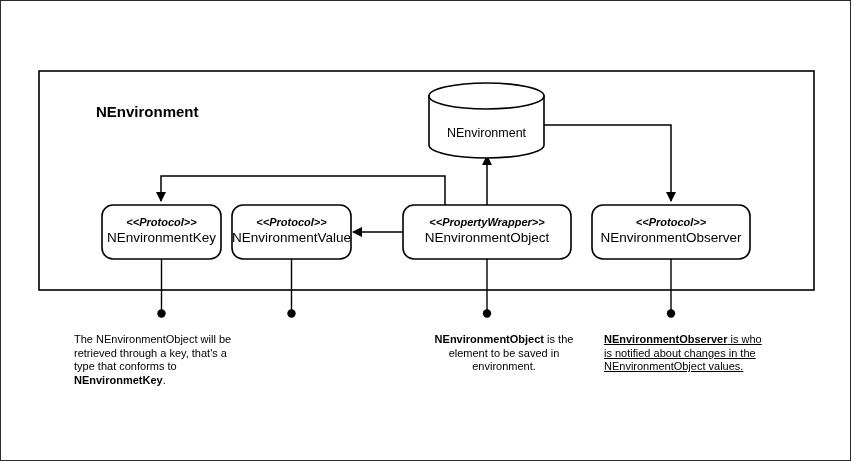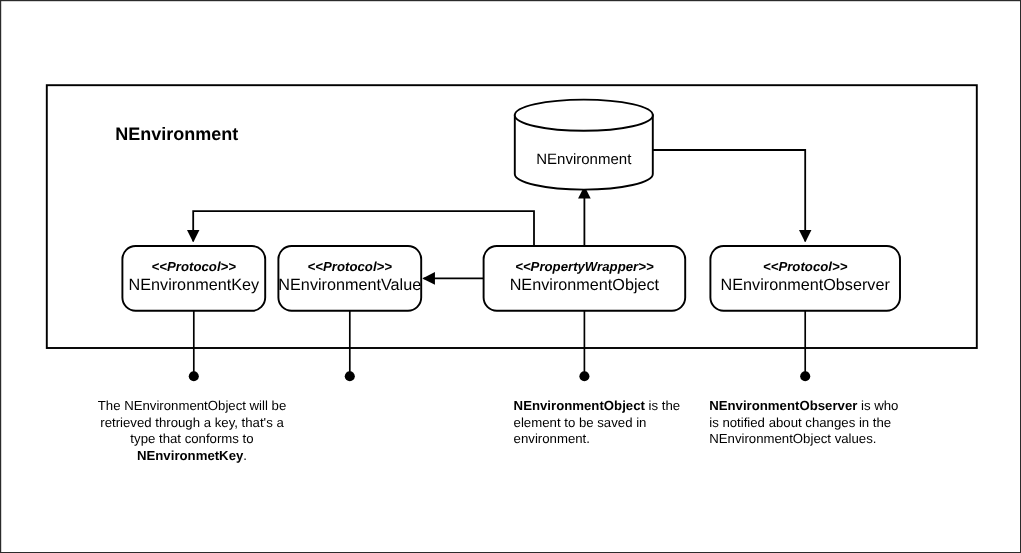--- a/index.html
+++ b/index.html
@@ -77,24 +77,24 @@
     position: absolute;
     font-family: "Liberation Sans", sans-serif;
     font-size: 11px;
     line-height: 13.6px;
     color: #000000;
     white-space: normal;
   }
   .annotation b {
     font-weight: bold;
   }
-  #ann-0 { left: 73px;  top: 332px; width: 172px; text-align: center; }
+  #ann-0 { left: 73px;  top: 332px; width: 172px; }
   #ann-1 { left: 243px; top: 332px; width: 132px; }
-  #ann-2 { left: 427px; top: 332px; width: 152px; }
-  #ann-3 { left: 590px; top: 332px; width: 162px; }
+  #ann-2 { left: 427px; top: 332px; width: 152px; text-align: center; }
+  #ann-3 { left: 603px; top: 332px; width: 162px; text-decoration: underline; }
 </style>
 </head>
 <body>
 
 <div id="page">
 
   <svg id="diagram-svg" viewBox="0 0 851 461">
     <defs>
       <marker id="arrow-end" viewBox="0 0 10 10" refX="9" refY="5" markerWidth="7" markerHeight="7" orient="auto-start-reverse">
         <path d="M 0 0 L 10 5 L 0 10 z" fill="#000000"></path>

